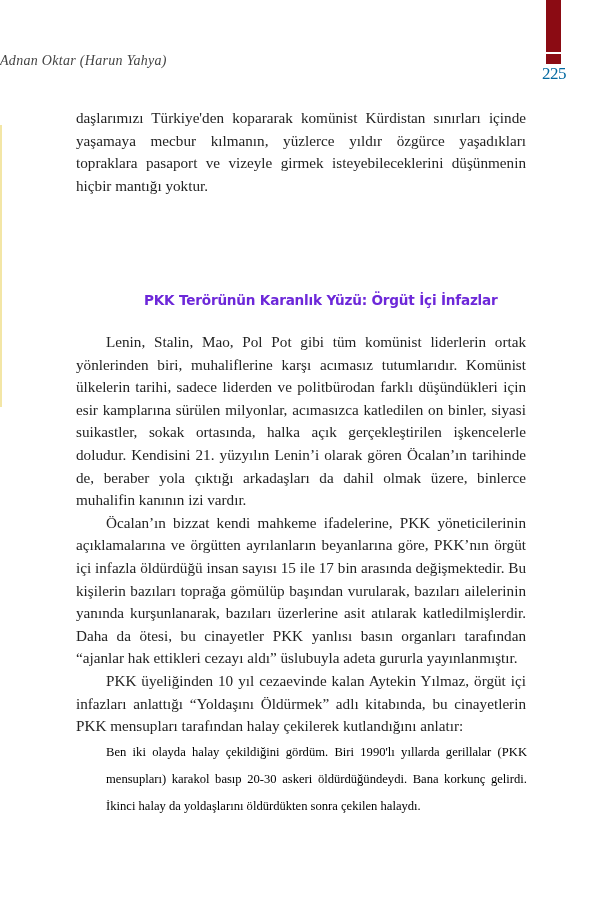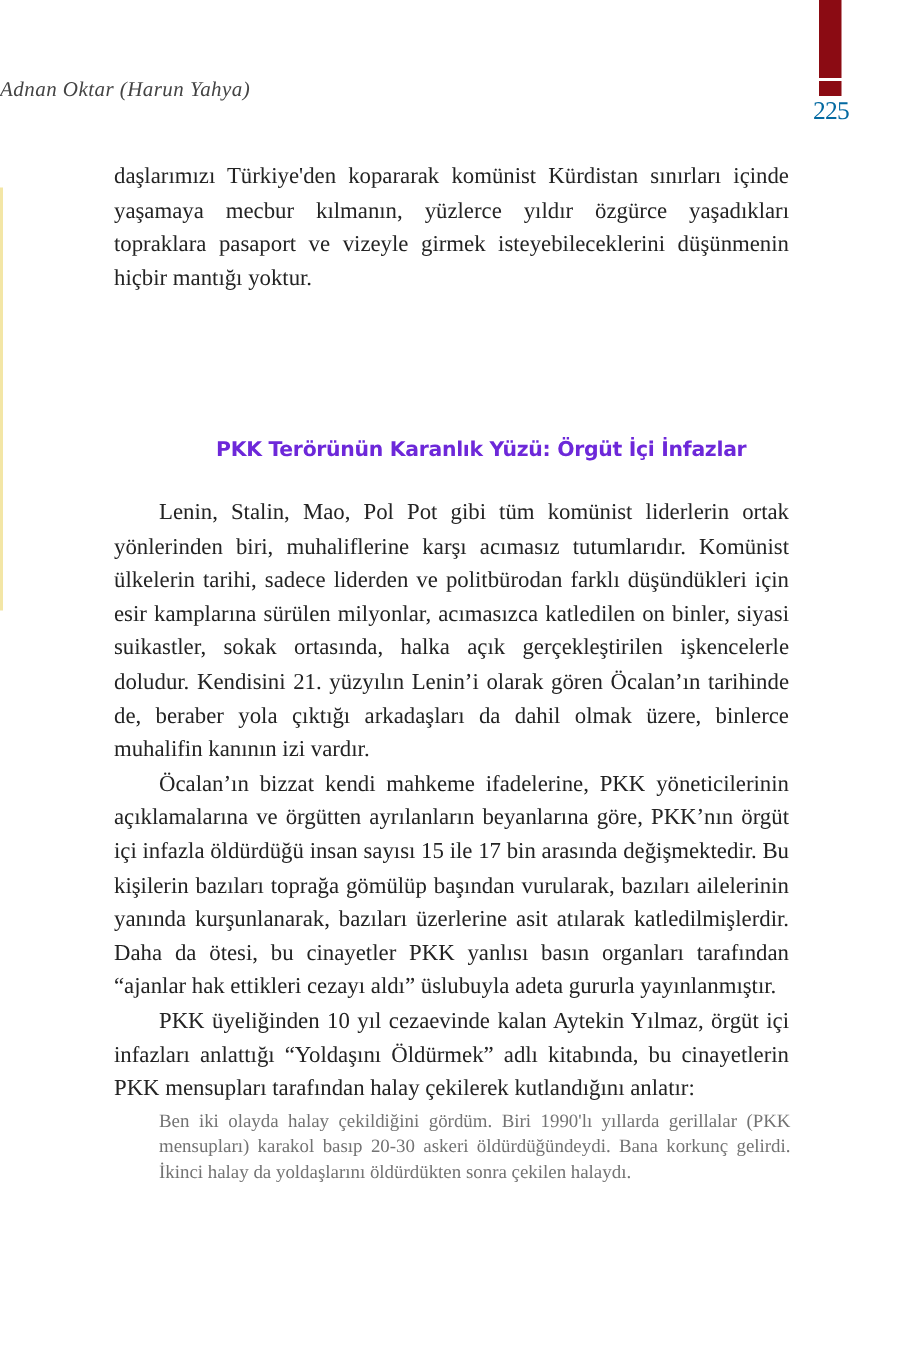--- a/index.html
+++ b/index.html
@@ -33,21 +33,21 @@
   .body-text p { margin: 0; text-indent: 30px; }
   .body-text p.noindent { text-indent: 0; }
   .section-heading {
     position: absolute; left: 98px; top: 292px;
     font-family: "DejaVu Sans", "Liberation Sans", sans-serif; font-weight: bold;
     font-size: 13.6px; color: #6d28d9; letter-spacing: -0.2px; margin-left: 46px;
   }
   .body-text-2 { top: 331px; }
   .quote-block {
     position: absolute; left: 106px; width: 421px; top: 739px;
-    font-size: 12.6px; line-height: 17px; text-align: justify; color: #737373;
+    font-size: 12.6px; line-height: 27px; text-align: justify; color: #000000;
   }
   .quote-block p { margin: 0; }
 </style>
 </head>
 <body>
 
 <div class="edge-mark"></div>
 
 <div class="tab-bar-top"></div>
 <div class="tab-bar-bottom"></div>

